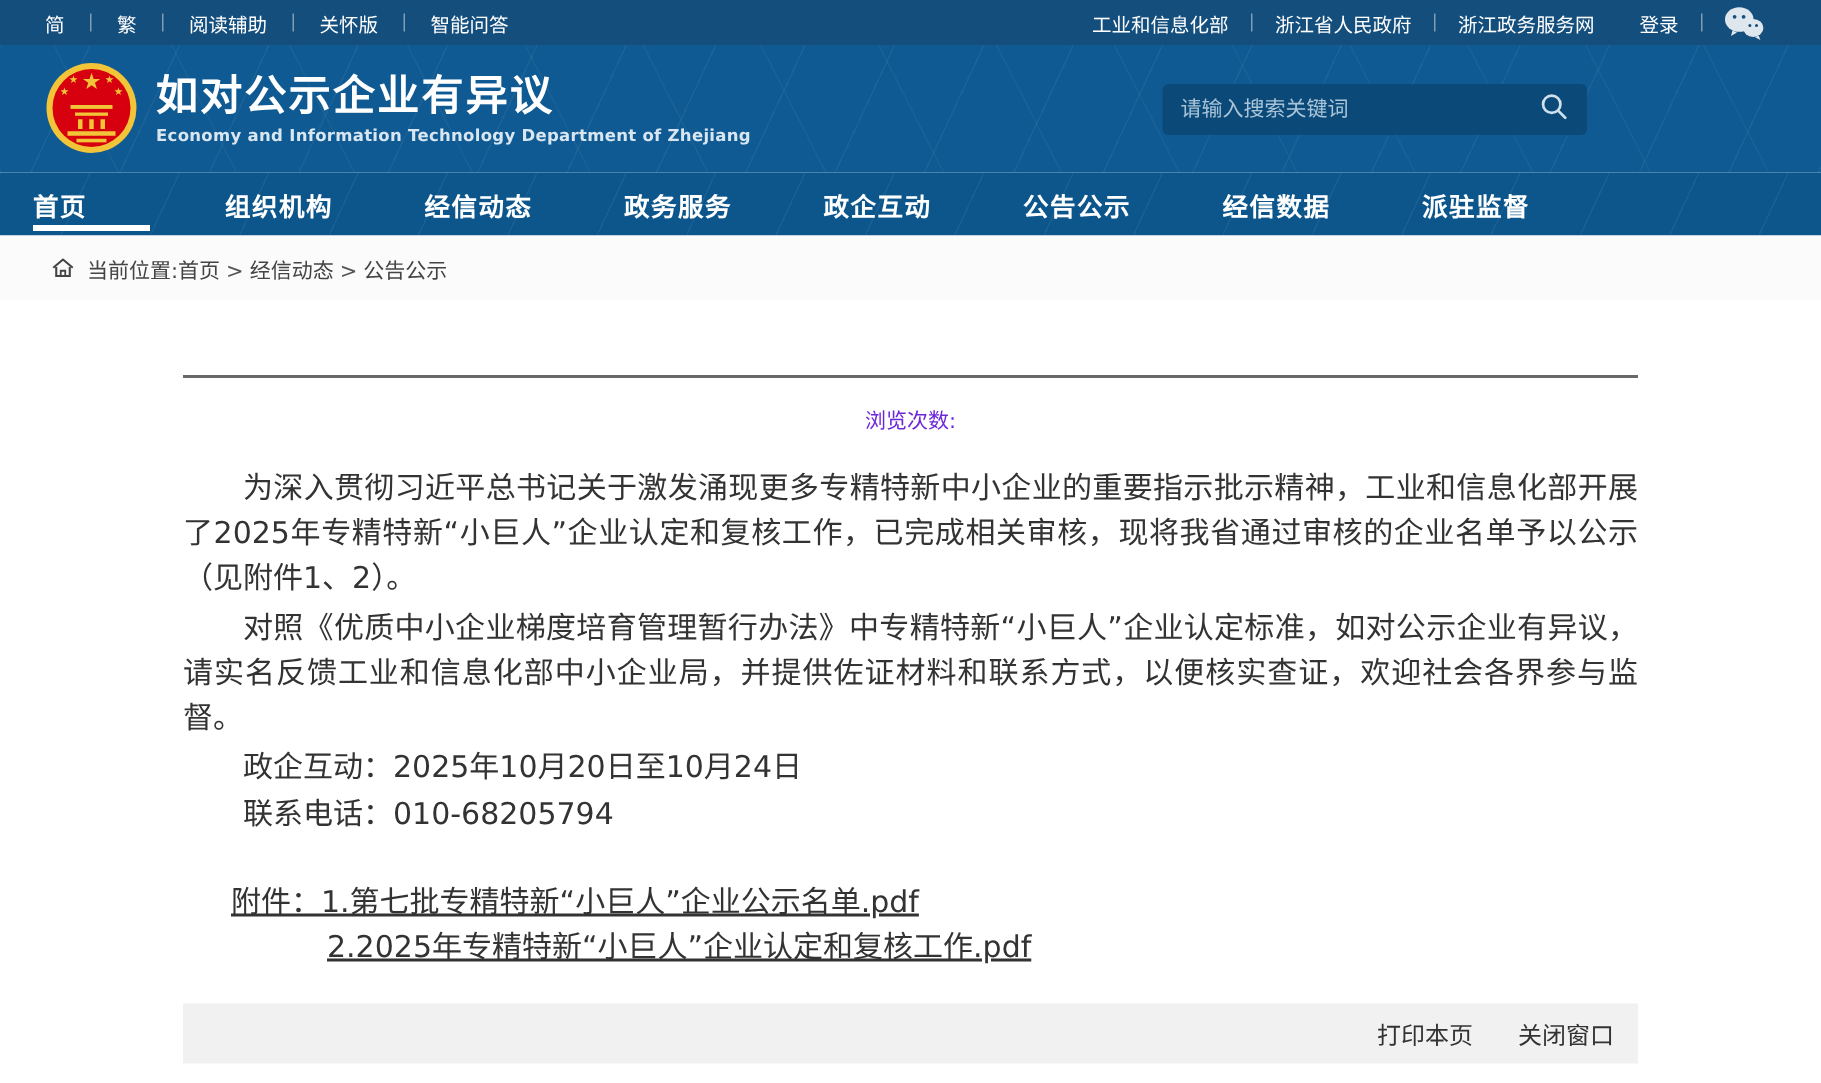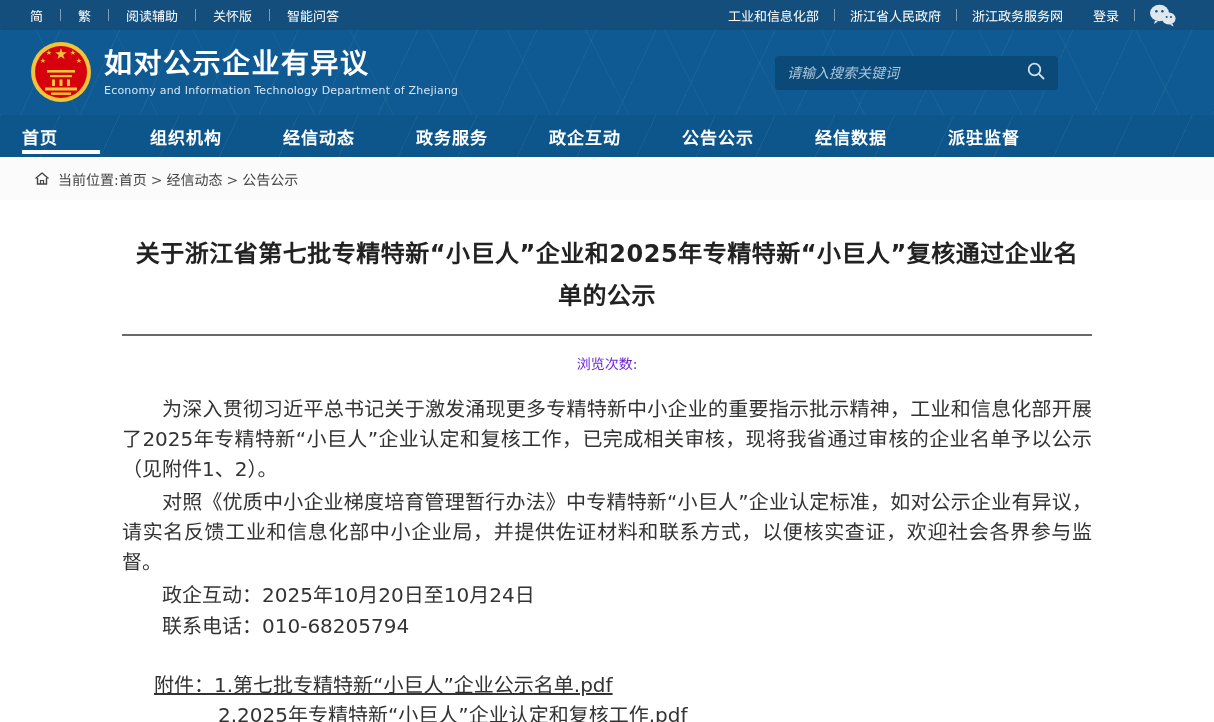--- a/index.html
+++ b/index.html
@@ -30,32 +30,31 @@
     background: #0f5a92;
     background-image:
       repeating-linear-gradient(115deg, rgba(255,255,255,.05) 0 1px, transparent 1px 54px),
       repeating-linear-gradient(63deg, rgba(255,255,255,.04) 0 1px, transparent 1px 70px);
     display: flex; align-items: center; padding: 0 0 0 28px;
   }
   .brand { display: flex; align-items: center; }
   .emblem-svg { width: 66px; height: 66px; display: block; }
   .brand-text { margin-left: 10px; color: #fff; }
   .site-title { font-size: 28px; font-weight: 700; letter-spacing: 1.5px; line-height: 32px; }
-  .site-subtitle { font-size: 11px; color: #d8e6f2; margin-top: 4px; letter-spacing: .2px; }
+  .site-subtitle { font-size: 11px; color: #d8e6f2; margin-top: 4px; letter-spacing: .2px; font-weight: bold; }
 
   .search-box {
     position: absolute; right: 156px; top: 50%; transform: translateY(-50%);
     width: 283px; height: 34px; background: #0b4a78;
     border-radius: 4px; display: flex; align-items: center; overflow: hidden;
   }
   .search-input {
     flex: 1; height: 100%; background: transparent; border: none; outline: none;
     color: #e7f0f8; font-size: 14px; padding: 0 12px;
     font-family: "DejaVu Sans", "Liberation Sans", sans-serif;
-    font-style: italic;
   }
   .search-input::placeholder { color: #a9c4d9; }
   .search-btn { background: transparent; border: none; cursor: pointer; padding: 0 12px 0 4px; display: flex; align-items: center; }
 
   
   .nav {
     height: 42px; background: #0d568c;
     background-image:
       repeating-linear-gradient(115deg, rgba(255,255,255,.05) 0 1px, transparent 1px 54px);
     display: flex; align-items: stretch; padding-left: 22px;
@@ -221,21 +220,20 @@
       <path d="M1.5 7.5 L8 2 L14.5 7.5" fill="none" stroke="#444" stroke-width="1.4" stroke-linejoin="round"></path>
       <path d="M3.5 7 V13 H12.5 V7" fill="none" stroke="#444" stroke-width="1.4"></path>
       <path d="M6.5 13 V9.5 H9.5 V13" fill="none" stroke="#444" stroke-width="1.2"></path>
     </svg>
   </span>
   <span>当前位置:</span>
   <span><a class="bc-item">首页</a><span class="bc-sep">&gt;</span><a class="bc-item">经信动态</a><span class="bc-sep">&gt;</span><a class="bc-item">公告公示</a></span>
 </div>
 
 <main class="main-wrap">
-  <h1 class="article-title">关于浙江省第七批专精特新“小巨人”企业和2025年专精特新“小巨人”复核通过企业名单的公示</h1>
   <hr class="title-rule">
   <div class="views-line">浏览次数:</div>
 
   <div class="article-body">
     <div>
 
     <p class="para">为深入贯彻习近平总书记关于激发涌现更多专精特新中小企业的重要指示批示精神，工业和信息化部开展了2025年专精特新“小巨人”企业认定和复核工作，已完成相关审核，现将我省通过审核的企业名单予以公示（见附件1、2）。</p>
         <p class="para">对照《优质中小企业梯度培育管理暂行办法》中专精特新“小巨人”企业认定标准，如对公示企业有异议，请实名反馈工业和信息化部中小企业局，并提供佐证材料和联系方式，以便核实查证，欢迎社会各界参与监督。</p>
       </div>
 

